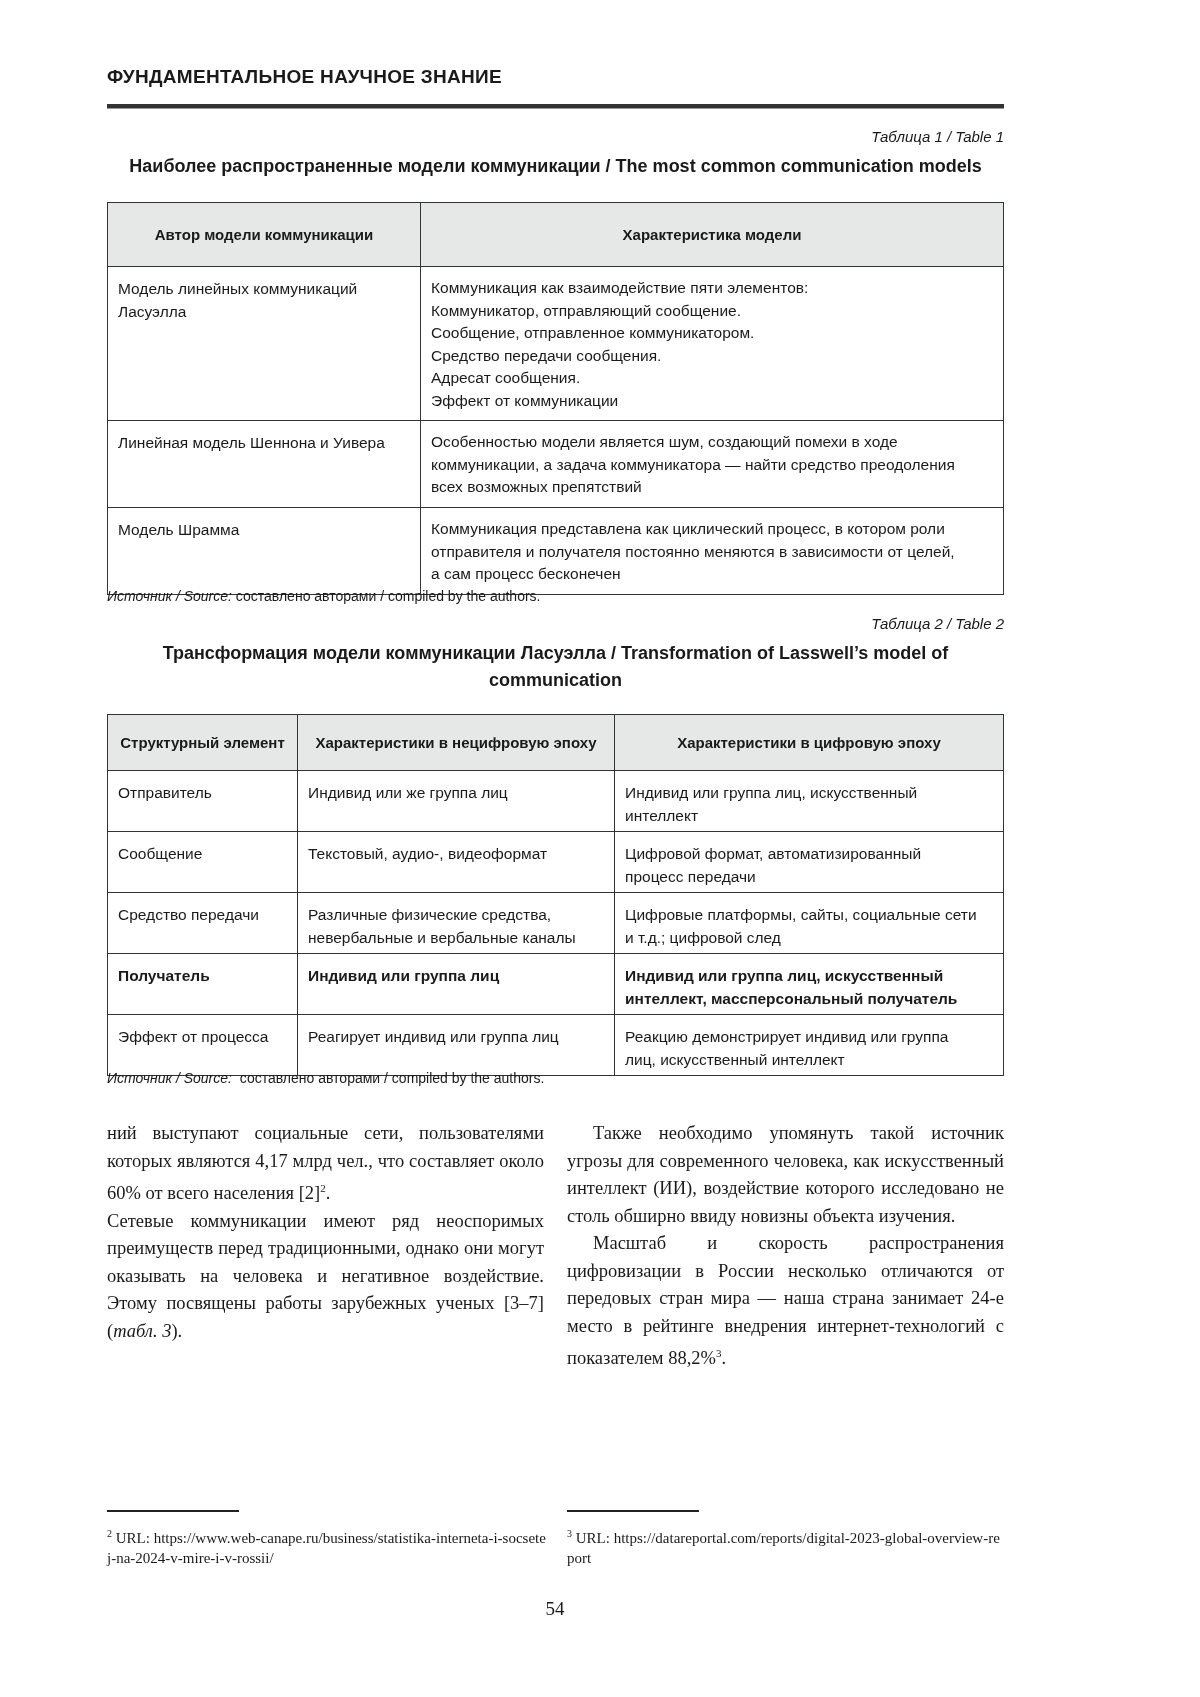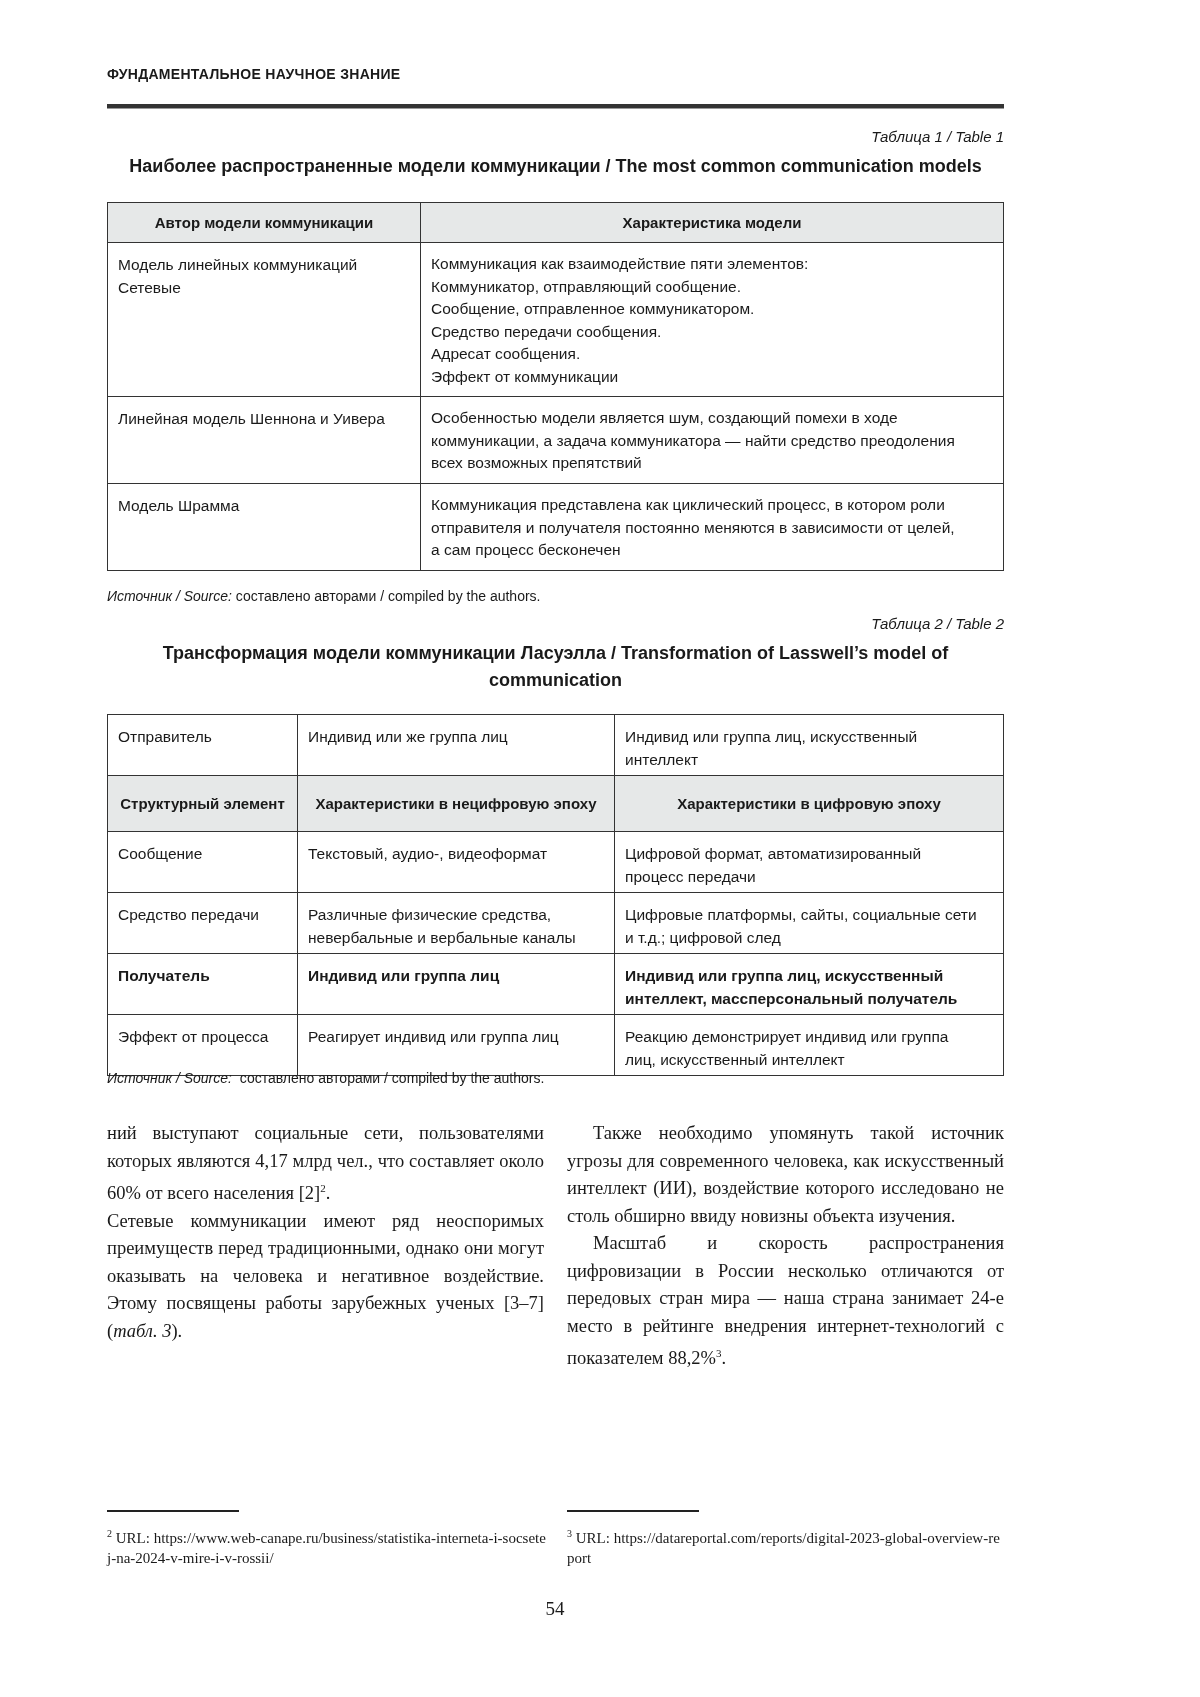--- a/index.html
+++ b/index.html
@@ -1,20 +1,20 @@
 <!DOCTYPE html>
 <html><head>
 <meta charset="utf-8">
 <style>
   html, body { margin: 0; padding: 0; background: #ffffff; }
   body { width: 1200px; height: 1697px; position: relative; color: #1a1a1a; overflow: hidden; }
   .sans { font-family: "Liberation Sans", "DejaVu Sans", sans-serif; }
   .serif { font-family: "Liberation Serif", "DejaVu Serif", serif; }
 
-  .running-head { position: absolute; left: 107px; top: 66px; font-size: 14px; font-weight: bold; letter-spacing: 0.3px; }
+  .running-head { position: absolute; left: 107px; top: 66px; font-size: 19px; font-weight: bold; letter-spacing: 0.3px; }
   .head-rule { position: absolute; left: 107px; top: 104px; width: 897px; height: 4px; background: #333; border-bottom: 1px solid #999; }
 
   .tbl-label { position: absolute; right: 196px; font-style: italic; font-size: 15px; }
   .tbl-title { position: absolute; left: 107px; width: 897px; text-align: center; font-weight: bold; font-size: 18px; line-height: 27px; }
 
   table.data { position: absolute; left: 107px; width: 897px; border-collapse: collapse; font-size: 15.5px; line-height: 23px; }
   table.data th { background: #e6e8e8; font-weight: bold; font-size: 15px; border: 1.5px solid #333; text-align: center; }
   table.data td { border: 1.5px solid #333; vertical-align: top; padding: 10px 10px 4px 10px; }
   table.data td.multi div { line-height: 22.5px; }
 
@@ -39,28 +39,28 @@
 
 <div class="tbl-label sans" style="top:128px;">Таблица 1 / Table 1</div>
 <div class="tbl-title sans" style="top:153px;">Наиболее распространенные модели коммуникации / The most common communication models</div>
 
 <table class="data sans" style="top:202px;">
   <colgroup>
       <col style="width:313px">
       <col>
     </colgroup>
   <tbody>
-      <tr style="height:40px;">
+      <tr style="height:64px;">
     <th>Автор модели коммуникации</th>
     <th>Характеристика модели</th>
   </tr>
   <tr style="height:154px;">
     <td>
       <div>Модель линейных коммуникаций</div>
-      <div>Сетевые</div>
+      <div>Ласуэлла</div>
     </td>
     <td class="multi">
       <div>Коммуникация как взаимодействие пяти элементов:</div>
       <div>Коммуникатор, отправляющий сообщение.</div>
       <div>Сообщение, отправленное коммуникатором.</div>
       <div>Средство передачи сообщения.</div>
       <div>Адресат сообщения.</div>
       <div>Эффект от коммуникации</div>
     </td>
   </tr>
@@ -97,34 +97,34 @@
   <div>communication</div>
 </div>
 
 <table class="data sans" style="top:714px;">
   <colgroup>
       <col style="width:190px">
       <col style="width:317px">
       <col>
     </colgroup>
   <tbody>
-      <tr style="height:58px;">
+      <tr style="height:56px;">
+    <th>Структурный элемент</th>
+    <th>Характеристики в нецифровую эпоху</th>
+    <th>Характеристики в цифровую эпоху</th>
+  </tr>
+  <tr style="height:58px;">
     <td>Отправитель</td>
     <td>
           <div>Индивид или же группа лиц</div>
         </td>
     <td>
           <div>Индивид или группа лиц, искусственный</div>
           <div>интеллект</div>
         </td>
-  </tr>
-  <tr style="height:56px;">
-    <th>Структурный элемент</th>
-    <th>Характеристики в нецифровую эпоху</th>
-    <th>Характеристики в цифровую эпоху</th>
   </tr>
   <tr style="height:58px;">
     <td>Сообщение</td>
     <td>
           <div>Текстовый, аудио-, видеоформат</div>
         </td>
     <td>
           <div>Цифровой формат, автоматизированный</div>
           <div>процесс передачи</div>
         </td>

